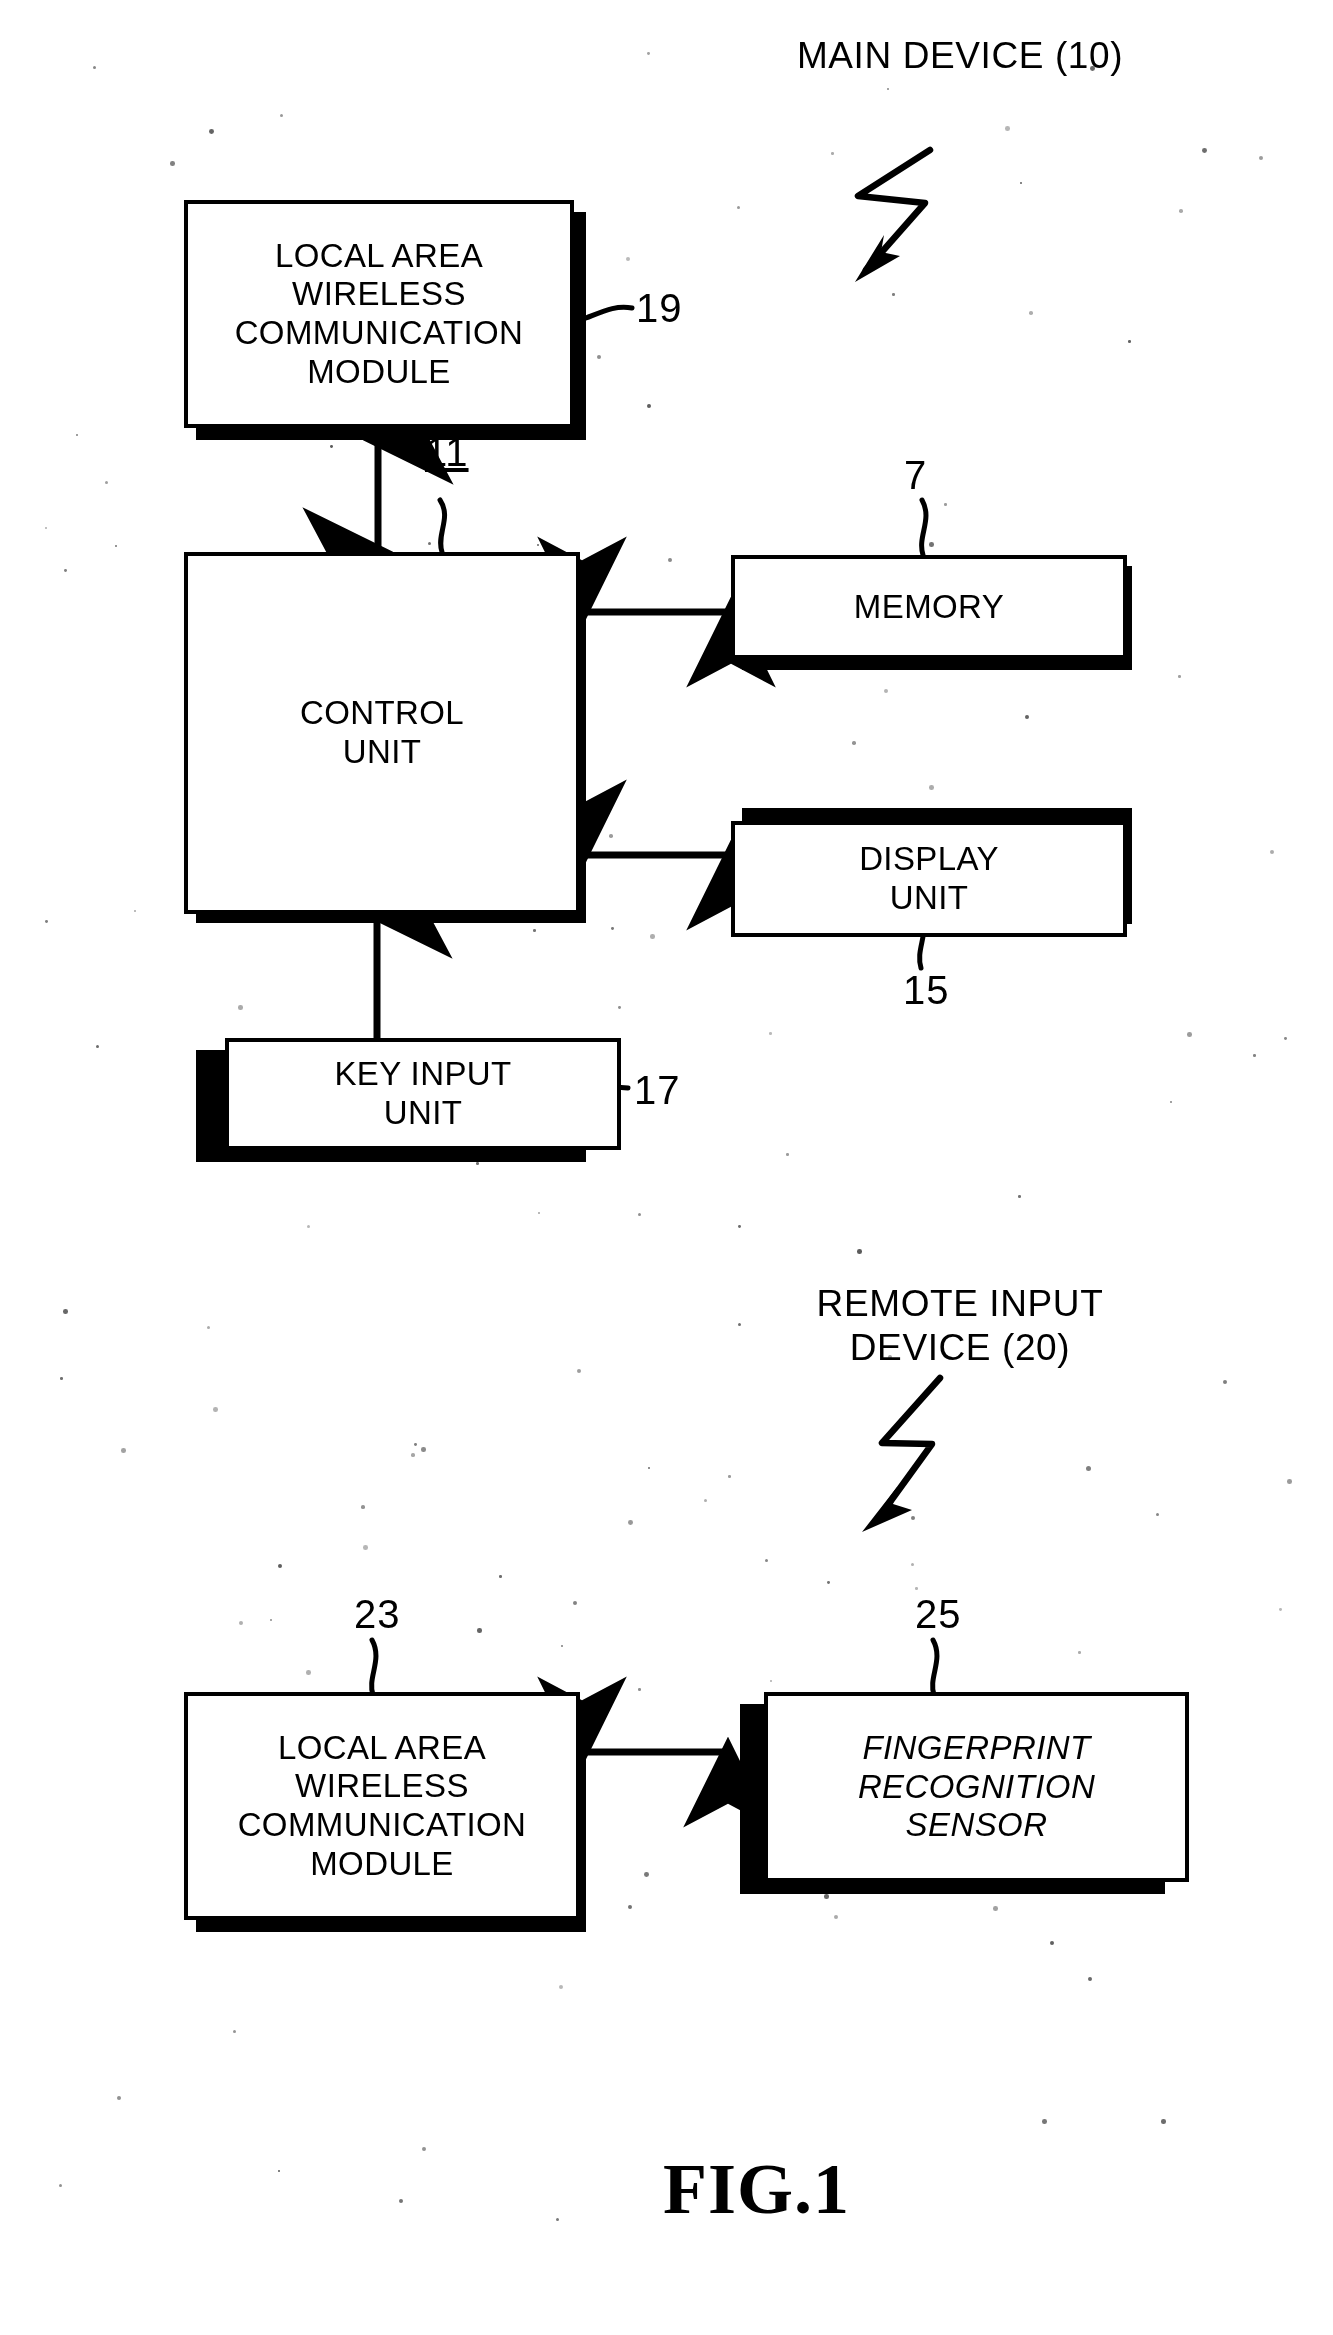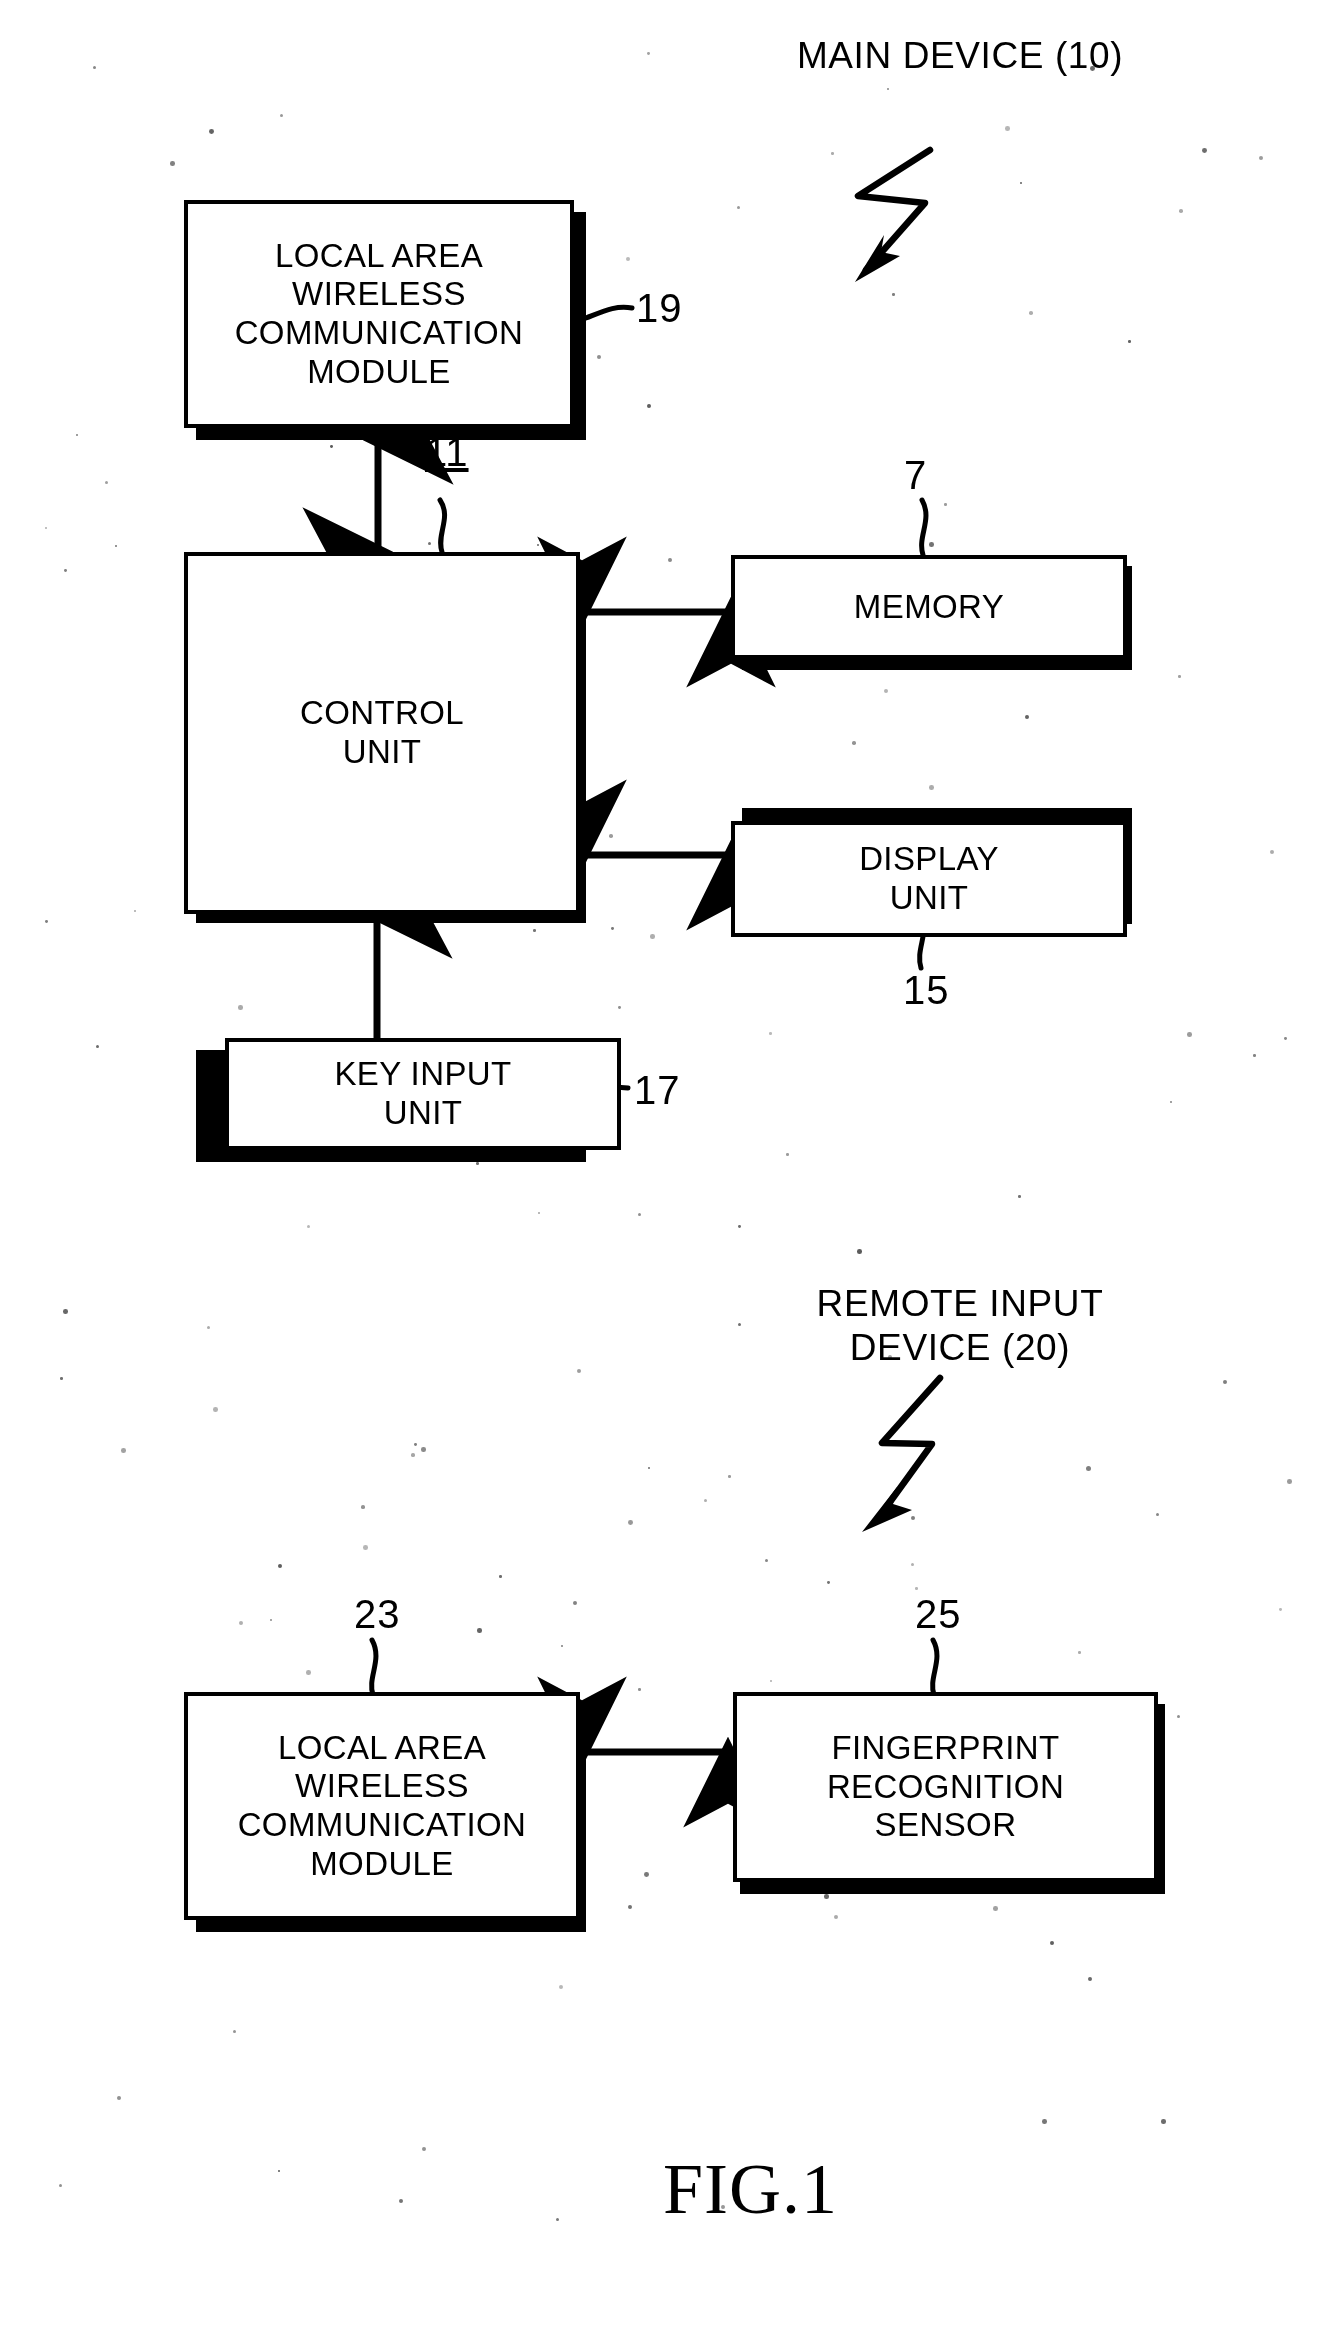--- a/index.html
+++ b/index.html
@@ -166,40 +166,40 @@
 UNIT</span>
 </div>
 
 <div class="blk" style="left:184px; top:1692px; width:396px; height:228px;">
   <span class="blk-text">LOCAL AREA
 WIRELESS
 COMMUNICATION
 MODULE</span>
 </div>
 
-<div class="blk" style="left:733px; top:1692px; width:425px; height:190px;">
+<div class="blk" style="left:764px; top:1692px; width:425px; height:190px;font-style:italic;">
   <span class="blk-text">FINGERPRINT
 RECOGNITION
 SENSOR</span>
 </div>
 
 <div class="ref" style="left:636px; top:288px;">19</div>
 <div class="ref" style="left:425px; top:432px;text-decoration:underline;">11</div>
 <div class="ref" style="left:904px; top:455px;">7</div>
 <div class="ref" style="left:903px; top:970px;">15</div>
 <div class="ref" style="left:634px; top:1070px;">17</div>
 <div class="ref" style="left:354px; top:1594px;">23</div>
 <div class="ref" style="left:915px; top:1594px;">25</div>
 
 <div class="caption-title" style="left:760px; top:34px; width:400px;">MAIN DEVICE (10)</div>
 
 <div class="caption-title" style="left:760px; top:1282px; width:400px;">REMOTE INPUT
 DEVICE (20)</div>
 
-<div class="fig-caption" style="left:663px; top:2148px;">FIG.1</div>
+<div class="fig-caption" style="left:663px; top:2148px;font-weight:bold;">FIG.1</div>
 
 <div id="speckle-layer">
     <div class="speckle" style="width: 4.1px; height: 4.1px; left: 1050px; top: 1941px; opacity: 0.8;"></div>
     <div class="speckle" style="width: 2.2px; height: 2.2px; left: 270px; top: 1619px; opacity: 0.59;"></div>
     <div class="speckle" style="width: 3.2px; height: 3.2px; left: 738px; top: 1323px; opacity: 0.73;"></div>
     <div class="speckle" style="width: 4.3px; height: 4.3px; left: 626px; top: 257px; opacity: 0.35;"></div>
     <div class="speckle" style="width: 4.5px; height: 4.5px; left: 421px; top: 1447px; opacity: 0.59;"></div>
     <div class="speckle" style="width: 2.2px; height: 2.2px; left: 467px; top: 204px; opacity: 0.82;"></div>
     <div class="speckle" style="width: 2.7px; height: 2.7px; left: 1018px; top: 1195px; opacity: 0.71;"></div>
     <div class="speckle" style="width: 2.5px; height: 2.5px; left: 831px; top: 152px; opacity: 0.42;"></div>

